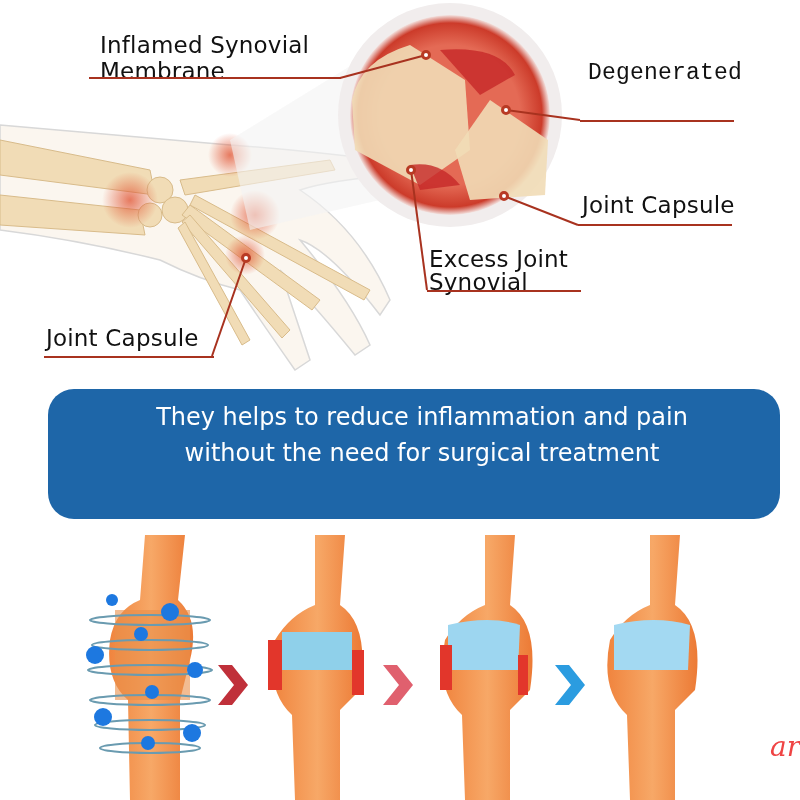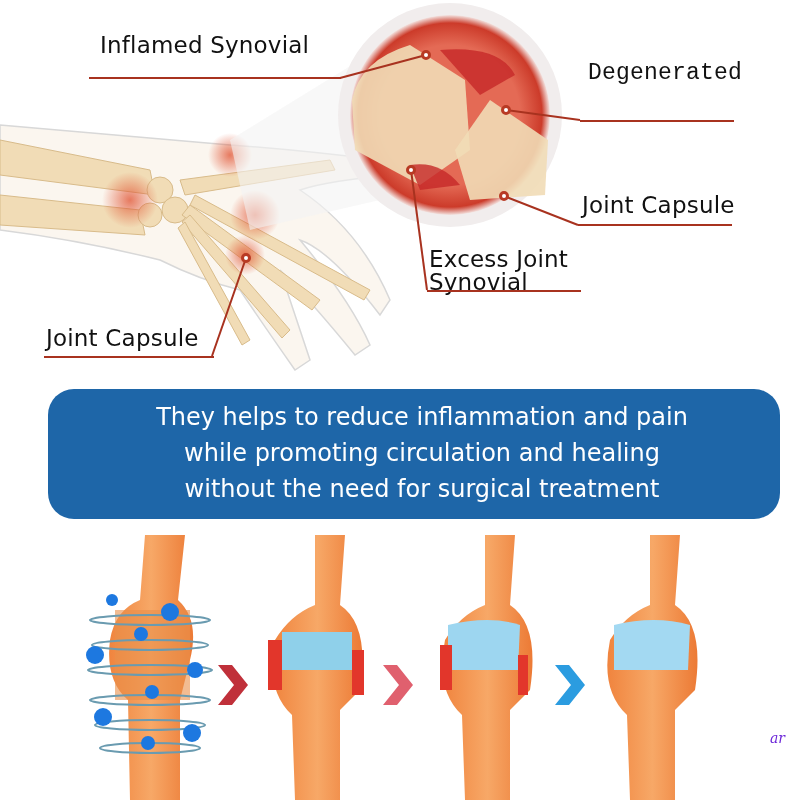--- a/index.html
+++ b/index.html
@@ -4,21 +4,21 @@
 <style>
   html,body{margin:0;padding:0;background:#fff;}
   body{width:800px;height:800px;position:relative;overflow:hidden;font-family:"DejaVu Sans","Liberation Sans",sans-serif;}
   .label{position:absolute;color:#111;font-size:23px;line-height:26px;letter-spacing:0.2px;}
   .leader{position:absolute;background:#a8321f;height:2px;}
   .dot{position:absolute;width:10px;height:10px;border-radius:50%;background:#fff;border:3px solid #b83a24;box-sizing:border-box;}
   svg{position:absolute;left:0;top:0;}
   .banner{position:absolute;left:48px;top:389px;width:732px;height:130px;background:#1e66a8;border-radius:26px;color:#fff;text-align:center;font-size:24px;line-height:36px;padding-top:10px;box-sizing:border-box;}
   .banner div{white-space:nowrap;padding-left:16px;}
   .chev{position:absolute;}
-  .wm{position:absolute;left:770px;top:730px;color:#6d28d9;font-family:"DejaVu Serif",serif;font-style:italic;font-size:14px;}
+  .wm{position:absolute;left:770px;top:730px;color:#ef4444;font-family:"DejaVu Serif",serif;font-style:italic;font-size:28px;}
 </style>
 </head>
 <body>
 
 <svg width="800" height="380">
   <defs>
     <radialGradient id="infl" cx="50%" cy="50%" r="50%">
       <stop offset="0%" stop-color="#e0502f" stop-opacity="0.75"></stop>
       <stop offset="100%" stop-color="#e0502f" stop-opacity="0"></stop>
     </radialGradient>
@@ -59,20 +59,21 @@
 
   <line x1="340" y1="78" x2="426" y2="55" stroke="#a8321f" stroke-width="2"></line>
   <line x1="506" y1="110" x2="580" y2="120" stroke="#a8321f" stroke-width="2"></line>
   <line x1="504" y1="196" x2="578" y2="225" stroke="#a8321f" stroke-width="2"></line>
   <line x1="411" y1="170" x2="427" y2="290" stroke="#a8321f" stroke-width="2"></line>
   <line x1="246" y1="258" x2="212" y2="356" stroke="#a8321f" stroke-width="2"></line>
 </svg>
 
 <div class="label" style="left:100px;top:32px;">
   <div>Inflamed Synovial</div>
+  <div>Membrane</div>
 </div>
 <div class="leader" style="left:89px;top:77px;width:252px;"></div>
 <div class="dot" style="left:421px;top:50px;"></div>
 
 <div class="label" style="left:588px;top:60px;font-family:Liberation Mono, monospace;">
   <div>Degenerated</div>
 </div>
 <div class="leader" style="left:580px;top:120px;width:154px;"></div>
 <div class="dot" style="left:501px;top:105px;"></div>
 
@@ -86,21 +87,20 @@
 </div>
 <div class="leader" style="left:427px;top:290px;width:154px;"></div>
 <div class="dot" style="left:406px;top:165px;"></div>
 
 <div class="label" style="left:46px;top:325px;">Joint Capsule</div>
 <div class="leader" style="left:44px;top:356px;width:170px;"></div>
 <div class="dot" style="left:241px;top:253px;"></div>
 
 <div class="banner">
   <div>They helps to reduce inflammation and pain</div>
-  <div>while promoting circulation and healing</div>
   <div>without the need for surgical treatment</div>
 </div>
 
 <svg width="800" height="800" style="pointer-events:none;">
   <defs>
     <linearGradient id="bone" x1="0" x2="1">
       <stop offset="0" stop-color="#f0843e"></stop>
       <stop offset="0.5" stop-color="#f7a867"></stop>
       <stop offset="1" stop-color="#ec7a35"></stop>
     </linearGradient>

